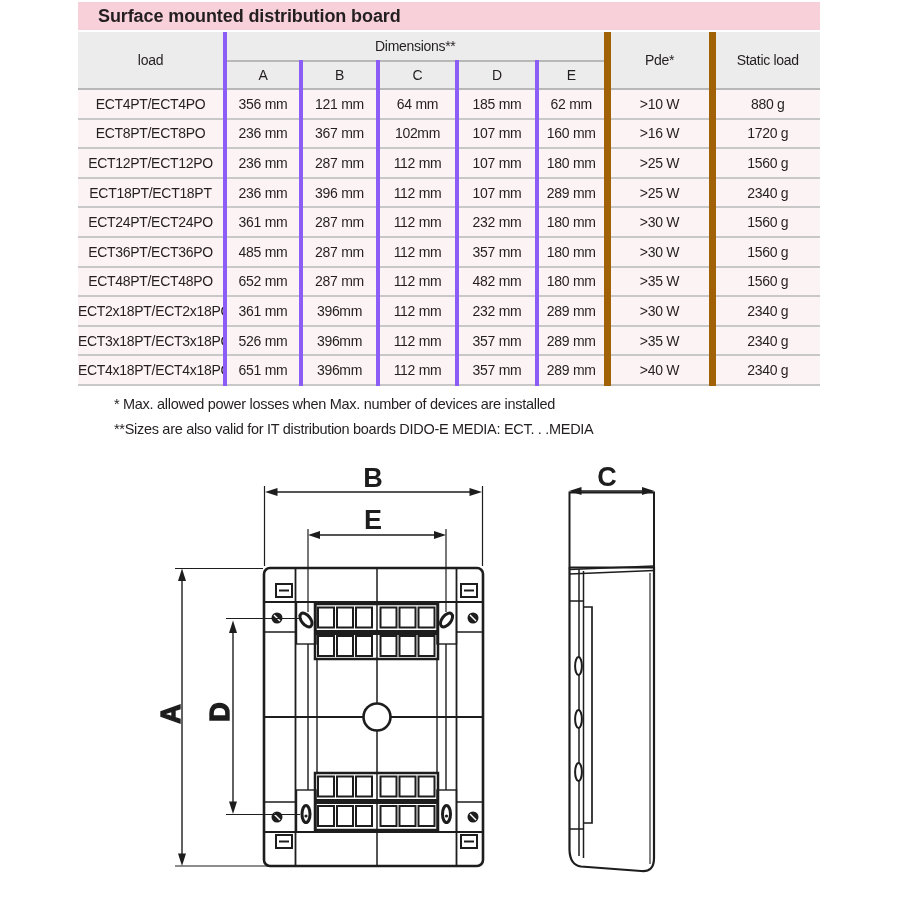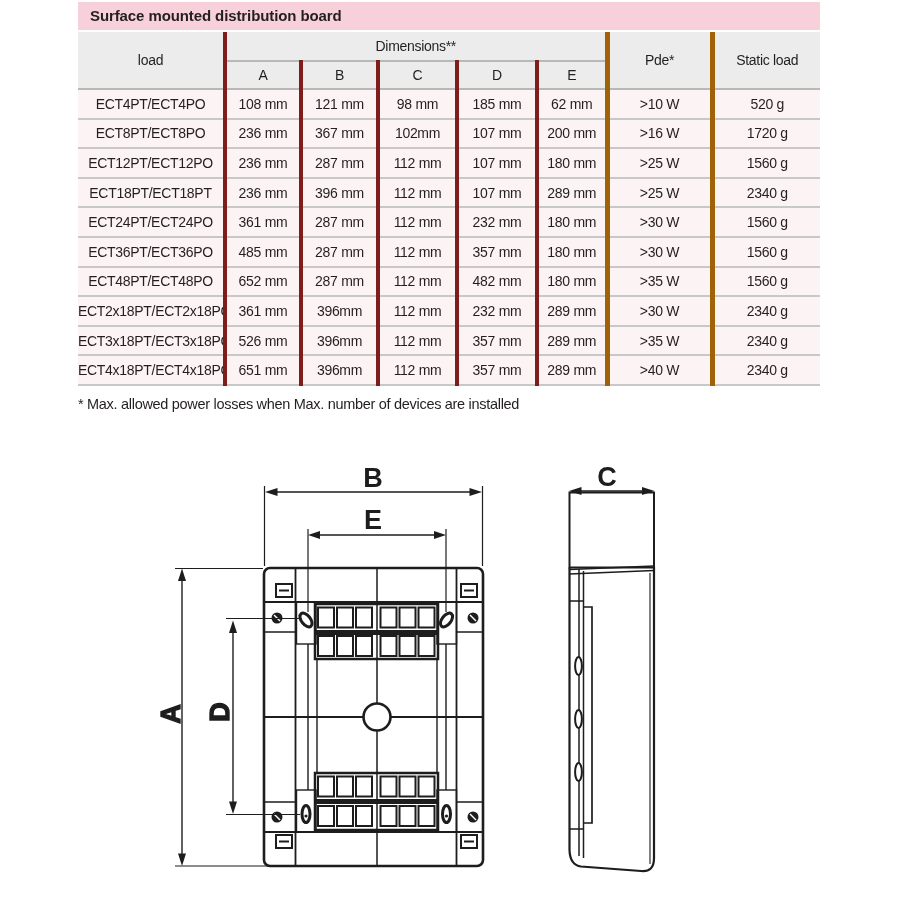--- a/index.html
+++ b/index.html
@@ -3,41 +3,41 @@
 <meta charset="utf-8">
 <style>
   html,body{margin:0;padding:0;}
   body{
     width:900px;height:900px;background:#ffffff;position:relative;
     font-family:"Liberation Sans",sans-serif;color:#231f20;overflow:hidden;
   }
   
   .table-wrap{position:absolute;left:78px;top:2px;width:742px;}
   .title-bar{
-    background:#f7d0da;height:28px;line-height:28px;font-size:15px;font-weight:bold;
-    padding-left:12px;box-sizing:border-box;margin-bottom:2px;letter-spacing:-0.1px;
+    background:#f7d0da;height:28px;line-height:28px;font-size:18px;font-weight:bold;
+    padding-left:20px;box-sizing:border-box;margin-bottom:2px;letter-spacing:-0.1px;
   }
   table.spec{border-collapse:collapse;table-layout:fixed;width:742px;}
   table.spec th,table.spec td{
     font-size:14px;font-weight:normal;text-align:center;vertical-align:middle;
     letter-spacing:-0.3px;padding:0;overflow:hidden;white-space:nowrap;
   }
   table.spec th{background:#ececec;border-bottom:2px solid #b9b8b8;}
   th.h1{height:28px;}
   th.h2{height:26px;}
   table.spec td{background:#fcf3f5;border-bottom:2px solid #c9c8c8;height:27.6px;}
   td.type,th.type{
     background:#e6e5e5;text-align:left;padding-left:9px;letter-spacing:-0.4px;
   }
   th.type{background:#ececec;}
-  .gut{border-left:4px solid #7f1d1d;}
-  .gutw{border-left:5px solid #a16207;}
+  .gut{border-left:4px solid #8b5cf6;}
+  .gutw{border-left:7px solid #a16207;}
   
   .footnotes{position:absolute;left:78px;top:392px;font-size:14.5px;letter-spacing:-0.3px;}
-  .footnotes div{line-height:25px;}
+  .footnotes div{line-height:25px;margin-left:36px;}
   
   .diagram{position:absolute;left:0;top:450px;}
   .diagram text{font-family:"Liberation Sans",sans-serif;font-weight:bold;font-size:27px;fill:#1d1d1d;}
 </style>
 </head>
 <body>
 
 <div class="table-wrap">
   <div class="title-bar">Surface mounted distribution board</div>
   <table class="spec">
@@ -62,35 +62,35 @@
         <th class="h2 gut">A</th>
         <th class="h2 gut">B</th>
         <th class="h2 gut">C</th>
         <th class="h2 gut">D</th>
         <th class="h2 gut">E</th>
       </tr>
     </thead>
     <tbody>
       <tr>
         <td class="type">ECT4PT/ECT4PO</td>
-        <td class="gut">108 mm</td>
+        <td class="gut">356 mm</td>
         <td class="gut">121 mm</td>
-        <td class="gut">98 mm</td>
+        <td class="gut">64 mm</td>
         <td class="gut">185 mm</td>
         <td class="gut">62 mm</td>
         <td class="gutw">&gt;10 W</td>
-        <td class="gutw">520 g</td>
+        <td class="gutw">880 g</td>
       </tr>
       <tr>
         <td class="type">ECT8PT/ECT8PO</td>
         <td class="gut">236 mm</td>
         <td class="gut">367 mm</td>
         <td class="gut">102mm</td>
         <td class="gut">107 mm</td>
-        <td class="gut">200 mm</td>
+        <td class="gut">160 mm</td>
         <td class="gutw">&gt;16 W</td>
         <td class="gutw">1720 g</td>
       </tr>
       <tr>
         <td class="type">ECT12PT/ECT12PO</td>
         <td class="gut">236 mm</td>
         <td class="gut">287 mm</td>
         <td class="gut">112 mm</td>
         <td class="gut">107 mm</td>
         <td class="gut">180 mm</td>
@@ -166,20 +166,21 @@
         <td class="gut">289 mm</td>
         <td class="gutw">&gt;40 W</td>
         <td class="gutw">2340 g</td>
       </tr>
     </tbody>
   </table>
 </div>
 
 <div class="footnotes">
   <div>* Max. allowed power losses when Max. number of devices are installed</div>
+  <div>**Sizes are also valid for IT distribution boards DIDO-E MEDIA: ECT. . .MEDIA</div>
 </div>
 
 <svg class="diagram" width="900" height="450" viewBox="0 450 900 450">
   <defs>
     <g id="winrow">
       <rect x="318" y="0" width="16" height="20"></rect>
         <rect x="337" y="0" width="16" height="20"></rect>
         <rect x="356" y="0" width="16" height="20"></rect>
       <rect x="380.5" y="0" width="16" height="20"></rect>
         <rect x="399.5" y="0" width="16" height="20"></rect>

